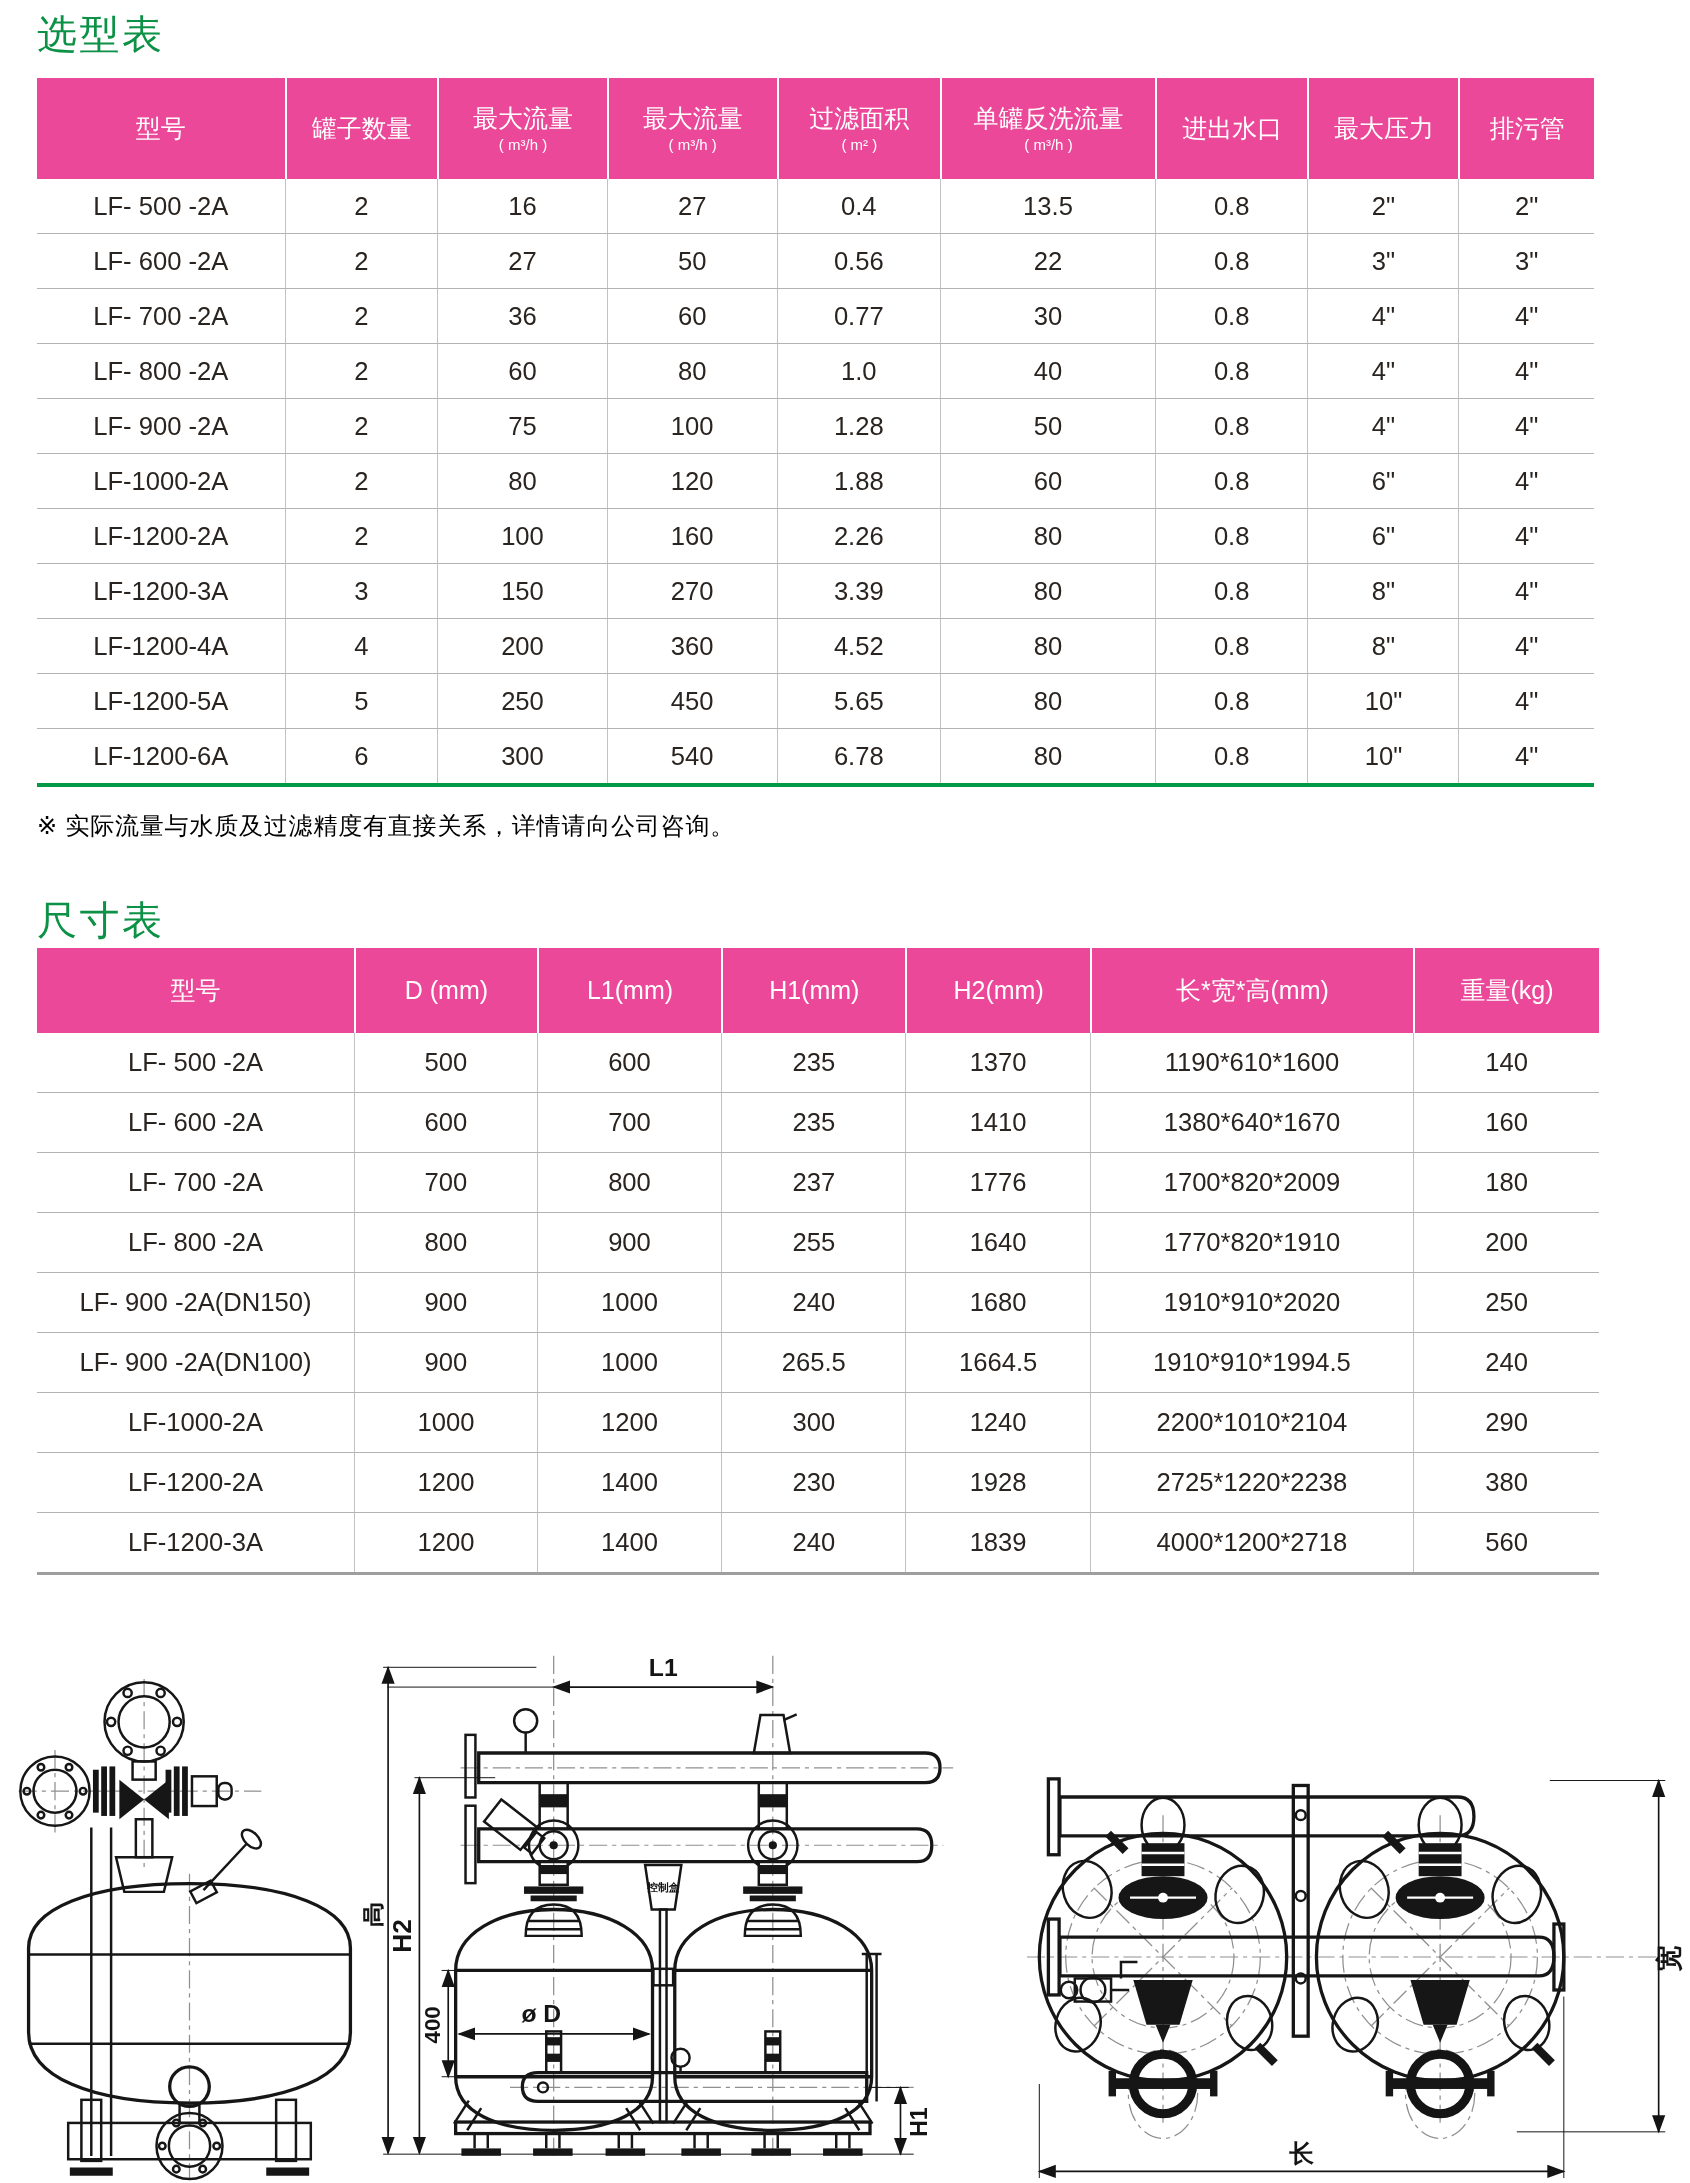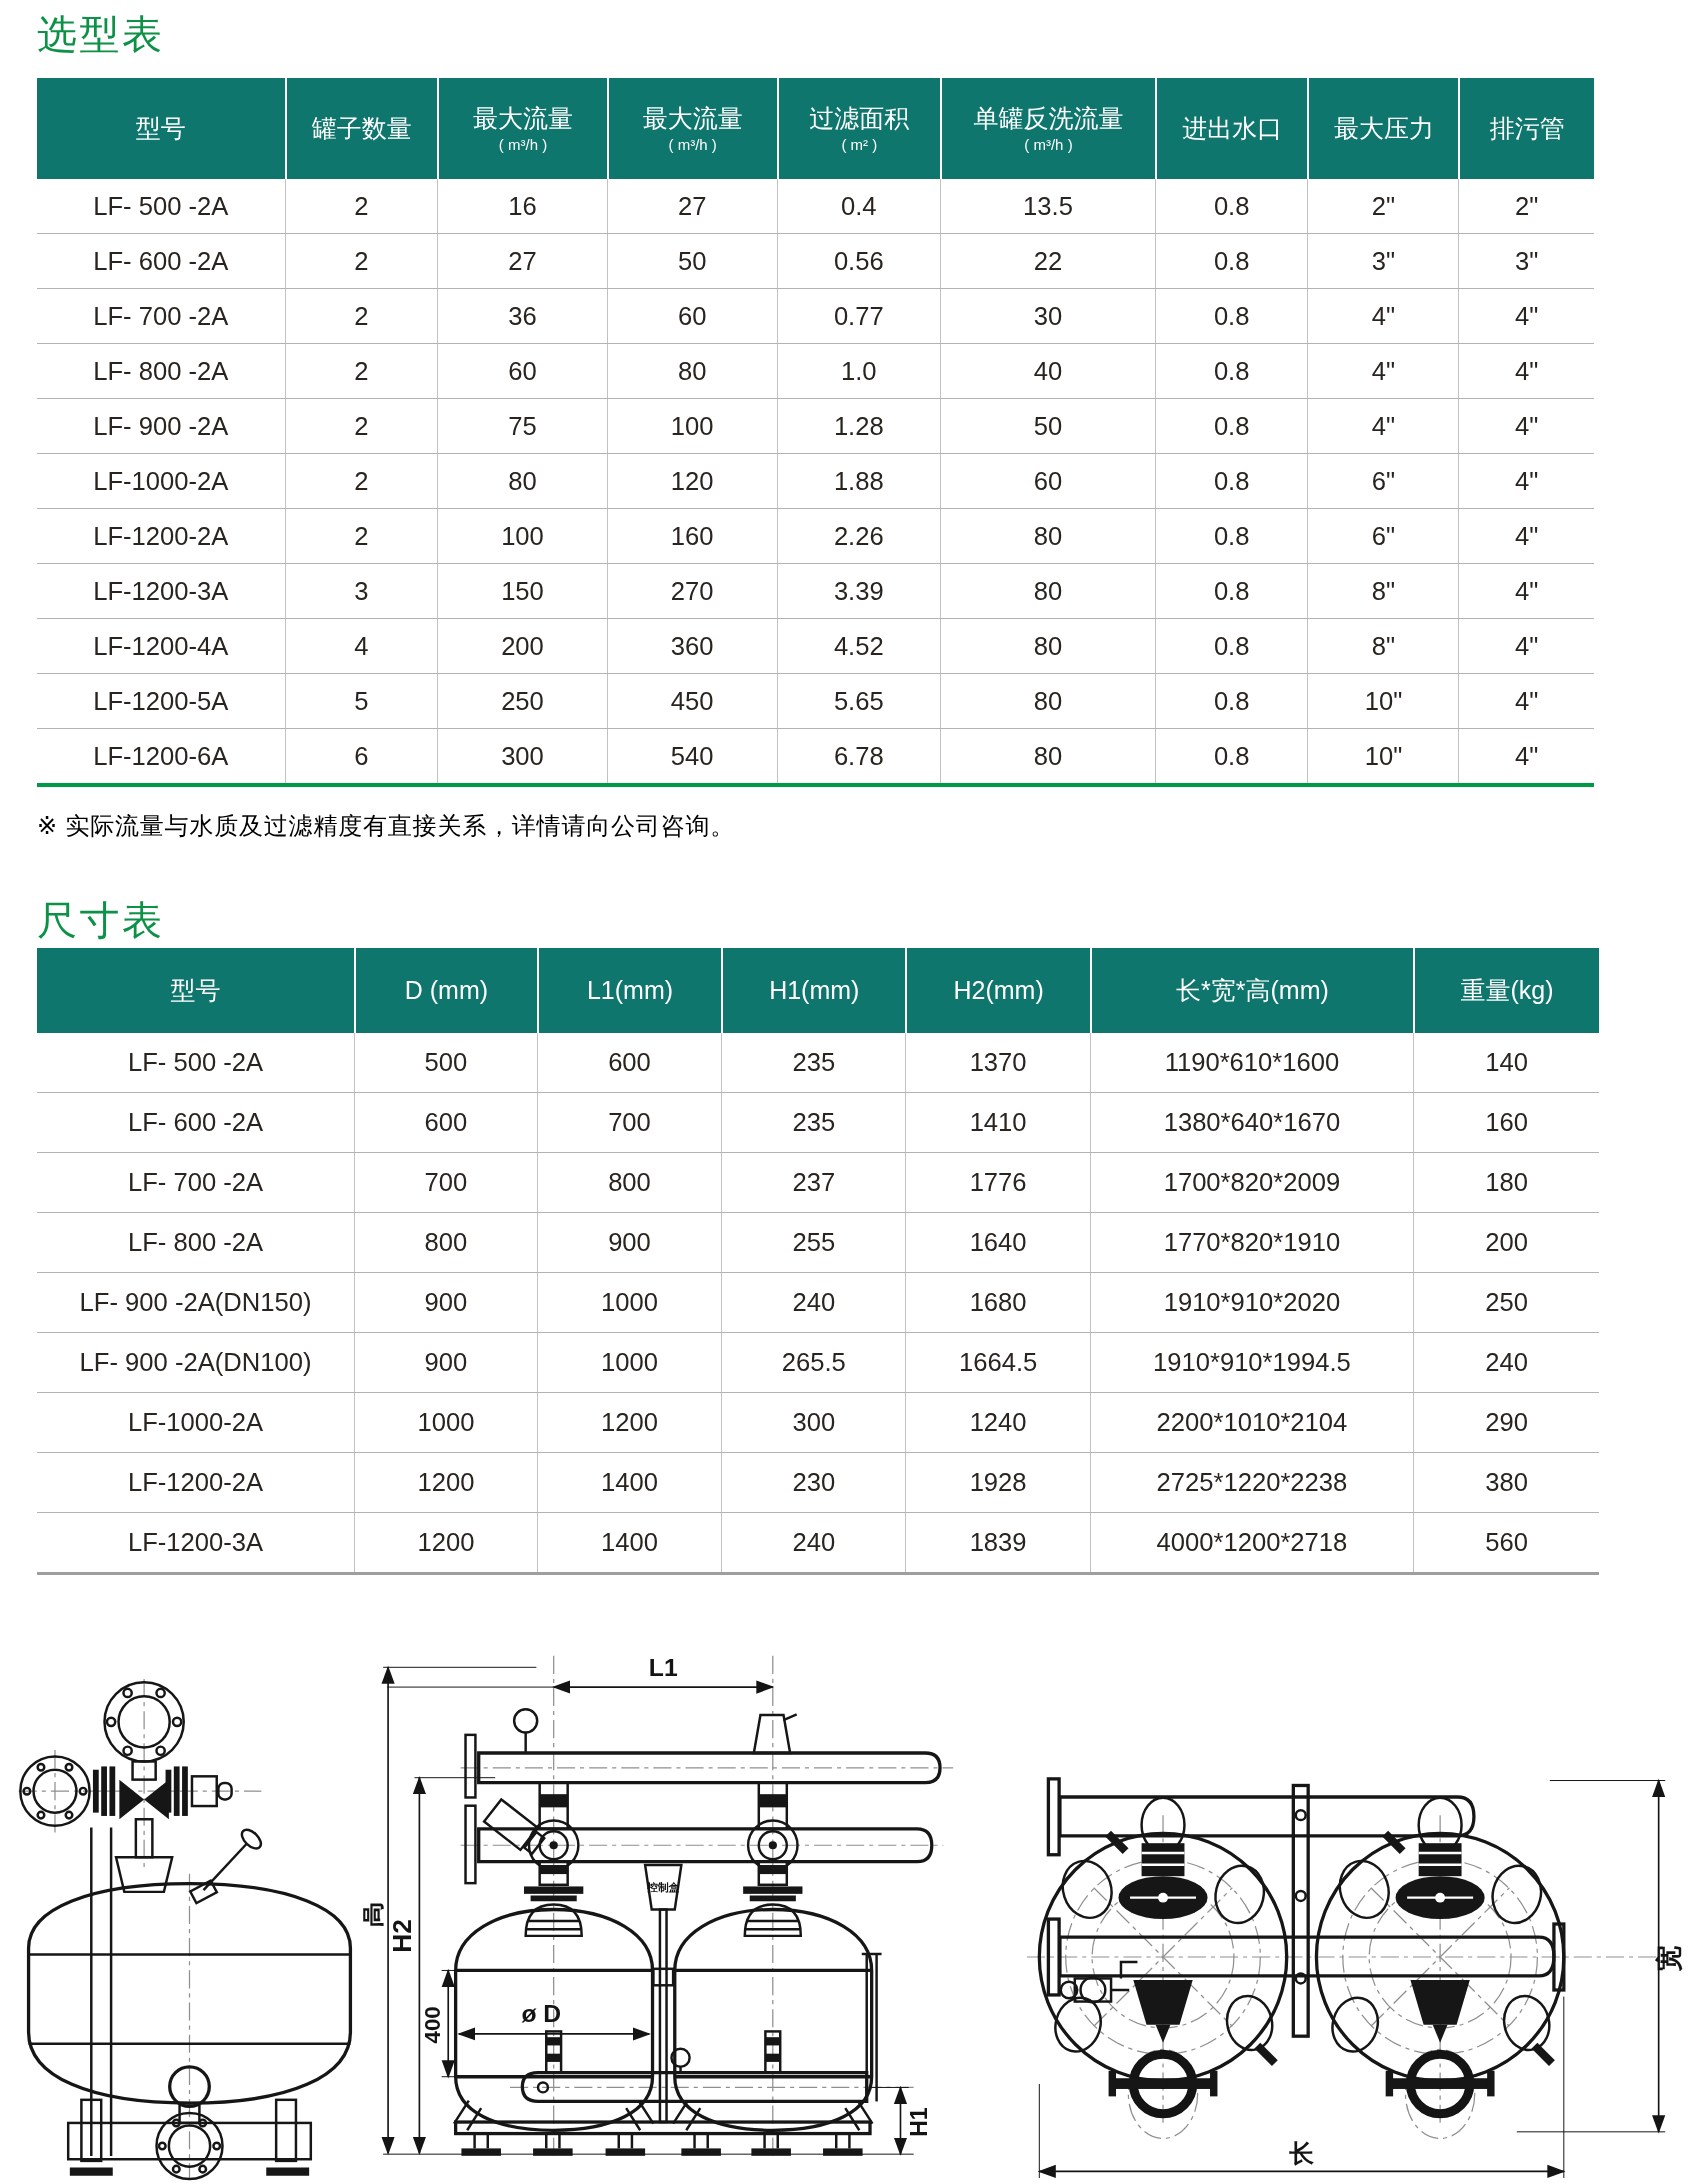--- a/index.html
+++ b/index.html
@@ -10,21 +10,21 @@
   }
   .title{
     position:absolute;left:37px;font-size:40px;font-weight:normal;
     color:#0c9146;letter-spacing:2.5px;
   }
   #title1{top:6.6px;}
   #title2{top:893px;}
   .datatable{position:absolute;left:37px;background:#fff;}
   #table1{top:78px;width:1557px;border-bottom:4.1px solid #009a47;}
   #table2{top:948px;width:1562px;border-bottom:3.3px solid #9e9e9e;}
-  .thead{display:grid;background:#0f766e;color:#ffffff;}
+  .thead{display:grid;background:#ec4899;color:#ffffff;}
   #table1 .thead{height:101px;}
   #table2 .thead{height:85px;}
   .th{
     display:flex;flex-direction:column;align-items:center;justify-content:center;
     text-align:center;border-left:2.5px solid #ffffff;font-size:25px;line-height:1.25;
   }
   .th:first-child{border-left:none;}
   .th-unit{font-size:15px;margin-top:1.6px;}
   .tbody .tr{display:grid;}
   #table1 .tr{height:54px;}

